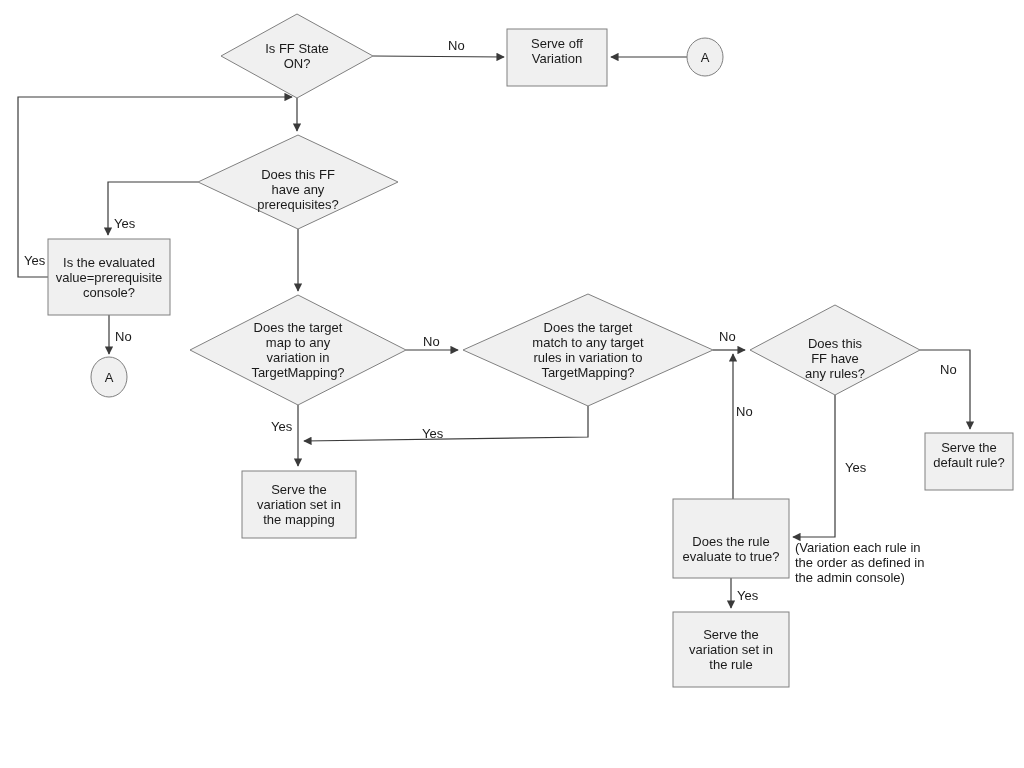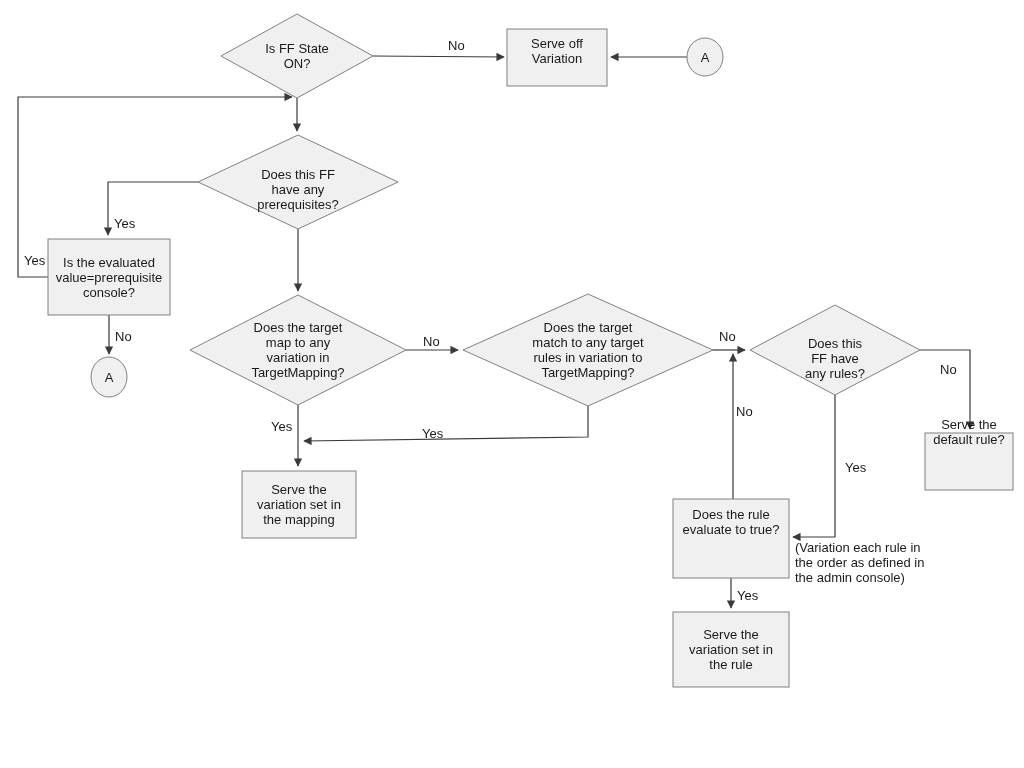--- a/index.html
+++ b/index.html
@@ -79,22 +79,22 @@
 
   <div class="lbl" style="left:257px;top:33px;width:80px;height:46px;">Is FF State ON?</div>
   <div class="lbl" style="left:512px;top:29px;width:90px;height:44px;">Serve off Variation</div>
   <div class="lbl" style="left:687px;top:39px;width:36px;height:36px;">A</div>
   <div class="lbl" style="left:254px;top:164px;width:88px;height:50px;">Does this FF have any prerequisites?</div>
   <div class="lbl" style="left:53px;top:242px;width:112px;height:70px;">Is the evaluated value=prerequisite console?</div>
   <div class="lbl" style="left:91px;top:359px;width:36px;height:36px;">A</div>
   <div class="lbl" style="left:248px;top:319px;width:100px;height:62px;">Does the target map to any variation in TargetMapping?</div>
   <div class="lbl" style="left:527px;top:319px;width:122px;height:62px;">Does the target match to any target rules in variation to TargetMapping?</div>
   <div class="lbl" style="left:800px;top:326px;width:70px;height:48px;margin-top:8px;">Does this FF have any rules?</div>
-  <div class="lbl" style="left:929px;top:408px;width:80px;height:47px;">Serve the default rule?</div>
-  <div class="lbl" style="left:679px;top:482px;width:104px;height:79px;">Does the rule evaluate to true?</div>
+  <div class="lbl" style="left:929px;top:431px;width:80px;height:47px;">Serve the default rule?</div>
+  <div class="lbl" style="left:679px;top:509px;width:104px;height:79px;">Does the rule evaluate to true?</div>
   <div class="lbl" style="left:685px;top:612px;width:92px;height:75px;">Serve the variation set in the rule</div>
   <div class="lbl" style="left:253px;top:471px;width:92px;height:67px;">Serve the variation set in the mapping</div>
 
   <div class="lbl note" style="left:795px;top:540px;width:142px;height:48px;">(Variation each rule in the order as defined in the admin console)</div>
 
   <div class="lbl edge-lbl" style="left:448px;top:37px;width:26px;height:16px;">No</div>
   <div class="lbl edge-lbl" style="left:114px;top:215px;width:30px;height:16px;">Yes</div>
   <div class="lbl edge-lbl" style="left:24px;top:252px;width:30px;height:16px;">Yes</div>
   <div class="lbl edge-lbl" style="left:115px;top:328px;width:26px;height:16px;">No</div>
   <div class="lbl edge-lbl" style="left:423px;top:333px;width:26px;height:16px;">No</div>

